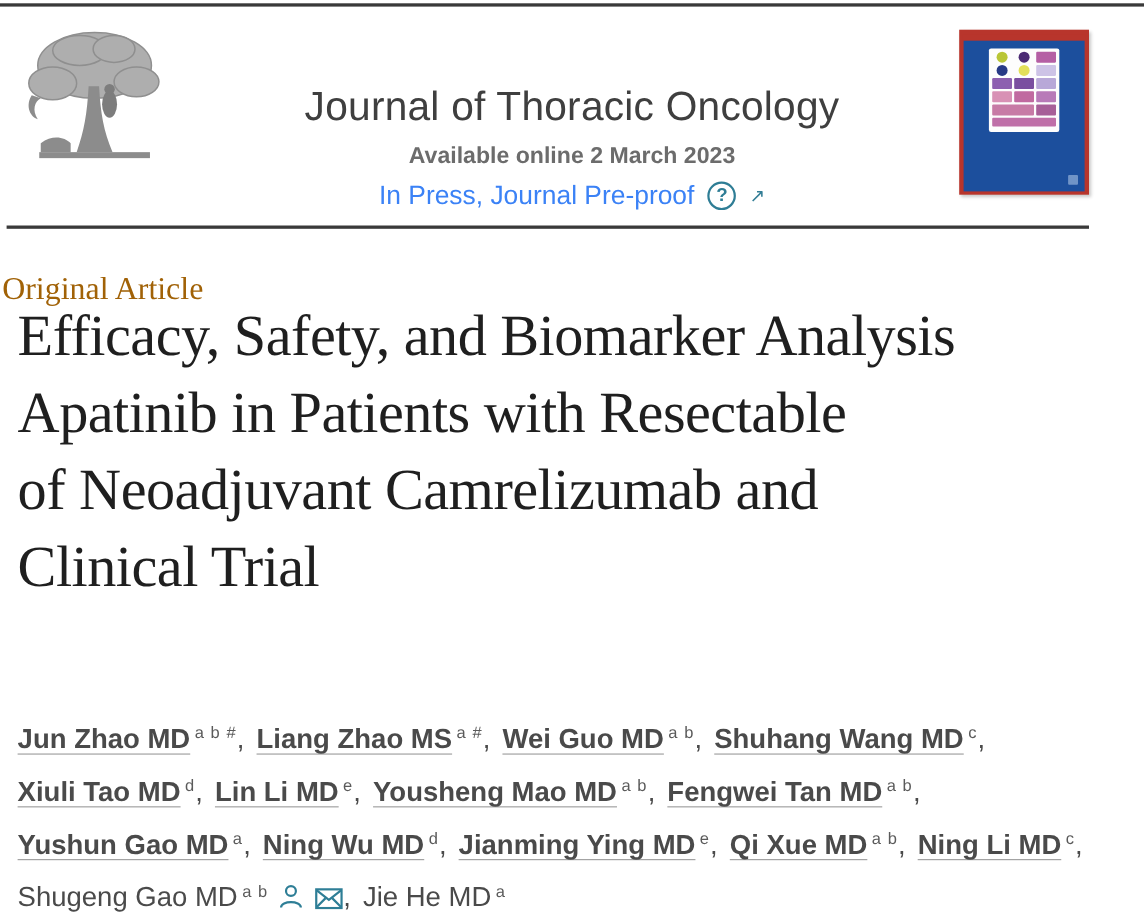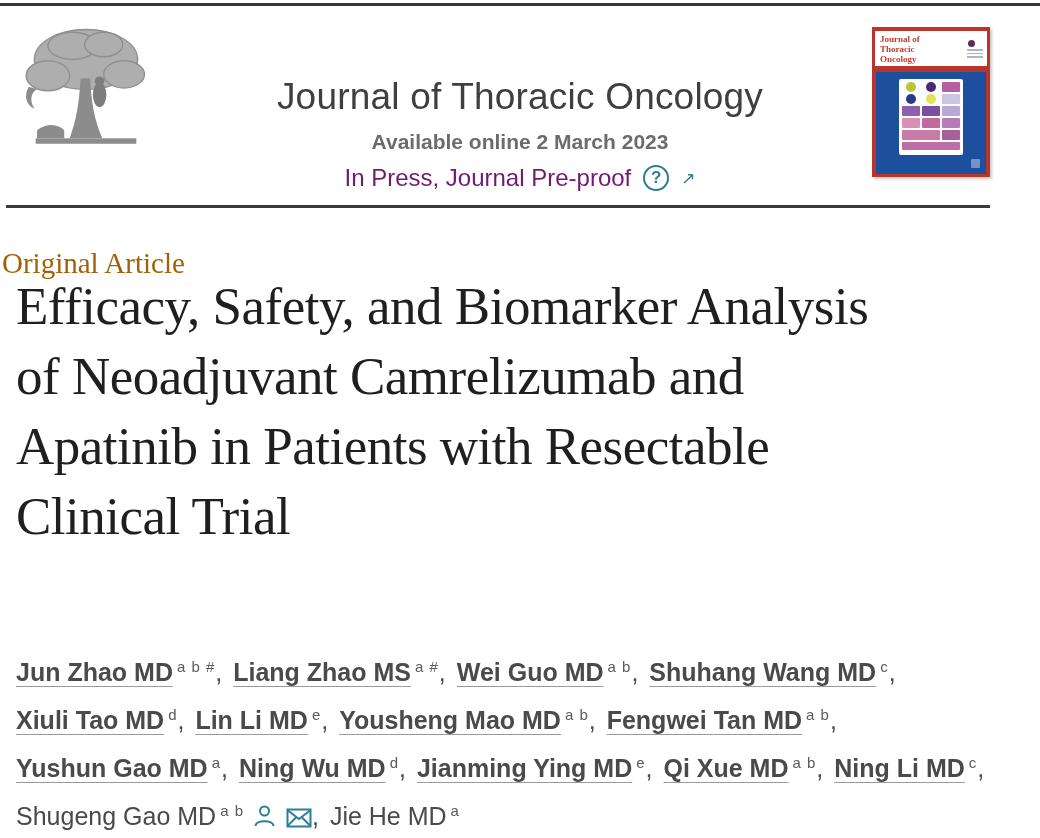--- a/index.html
+++ b/index.html
@@ -20,21 +20,21 @@
   }
   #journal-banner { position:absolute; left:210px; top:56px; width:620px; text-align:center;margin-top:20px; }
   #journal-title {
     font-size:37px; color:#3f3f3f; font-weight:400; letter-spacing:0.2px; cursor:pointer;
   }
   #availability { margin-top:12px; font-size:21px; font-weight:bold; color:#6c6c6c; }
   #status-row {
     margin-top:10px; display:flex; align-items:center; justify-content:center; gap:12px;
     font-size:24px;
   }
-  #status-text { color:#701a75; }
+  #status-text { color:#3b82f6; }
   #question-icon {
     width:26px; height:26px; border:2px solid #2e7d95; border-radius:50%;
     color:#2e7d95; font-size:17px; font-weight:bold; display:inline-flex;
     align-items:center; justify-content:center; cursor:pointer;
   }
   #help-link { color:#337e96; cursor:pointer; }
   #external-arrow { color:#337e96; font-size:17px; cursor:pointer; }
 
   
   #journal-cover {
@@ -115,33 +115,20 @@
     <div id="journal-title">Journal of Thoracic Oncology</div>
     <div id="availability">Available online 2 March 2023</div>
     <div id="status-row">
       <span id="status-text">In Press, Journal Pre-proof</span>
       <span id="question-icon">?</span>
       <span id="external-arrow">↗</span>
     </div>
   </div>
 
   <div id="journal-cover">
-    <div class="cover-band">
-      <div class="cover-title" id="cover-title">
-          <div>Journal of</div>
-          <div>Thoracic</div>
-          <div>Oncology</div>
-        </div>
-      <div class="cover-logo">
-        <span class="dot"></span>
-          <span class="ln"></span>
-          <span class="ln"></span>
-          <span class="ln"></span>
-      </div>
-    </div>
     <div class="cover-stripe"></div>
     <div class="cover-body">
       <div class="cover-panel">
         <span class="cp circ" style="background:#b9c636"></span>
         <span class="cp circ" style="background:#4b2a73"></span>
         <span class="cp" style="background:#b55fa4"></span>
         <span class="cp circ" style="background:#273a86"></span>
         <span class="cp circ" style="background:#e3e05a"></span>
         <span class="cp" style="background:#cdc3e6"></span>
         <span class="cp" style="background:#8d5fb0"></span>
@@ -156,22 +143,22 @@
       </div>
       <div class="cover-mark"></div>
     </div>
   </div>
 
   <div id="header-rule" class="rule"></div>
 
   <div id="article-type">Original Article</div>
   <div id="article-title">
       <div>Efficacy, Safety, and Biomarker Analysis</div>
+      <div>Apatinib in Patients with Resectable</div>
       <div>of Neoadjuvant Camrelizumab and</div>
-      <div>Apatinib in Patients with Resectable</div>
       <div>Clinical Trial</div>
     </div>
   <div id="author-list">
       <div class="author-line"><span class="author-name u">Jun Zhao MD</span><span class="author-sup">a b #</span><span class="author-comma">, </span><span class="author-name u">Liang Zhao MS</span><span class="author-sup">a #</span><span class="author-comma">, </span><span class="author-name u">Wei Guo MD</span><span class="author-sup">a b</span><span class="author-comma">, </span><span class="author-name u">Shuhang Wang MD</span><span class="author-sup">c</span><span class="author-comma">, </span></div>
       <div class="author-line"><span class="author-name u">Xiuli Tao MD</span><span class="author-sup">d</span><span class="author-comma">, </span><span class="author-name u">Lin Li MD</span><span class="author-sup">e</span><span class="author-comma">, </span><span class="author-name u">Yousheng Mao MD</span><span class="author-sup">a b</span><span class="author-comma">, </span><span class="author-name u">Fengwei Tan MD</span><span class="author-sup">a b</span><span class="author-comma">, </span></div>
       <div class="author-line"><span class="author-name u">Yushun Gao MD</span><span class="author-sup">a</span><span class="author-comma">, </span><span class="author-name u">Ning Wu MD</span><span class="author-sup">d</span><span class="author-comma">, </span><span class="author-name u">Jianming Ying MD</span><span class="author-sup">e</span><span class="author-comma">, </span><span class="author-name u">Qi Xue MD</span><span class="author-sup">a b</span><span class="author-comma">, </span><span class="author-name u">Ning Li MD</span><span class="author-sup">c</span><span class="author-comma">, </span></div>
       <div class="author-line"><span class="author-name">Shugeng Gao MD</span><span class="author-sup">a b</span><span class="author-icon"><svg width="23" height="24" viewBox="0 0 23 24">
             <g fill="none" stroke="#2e7e96" stroke-width="2">
               <circle cx="11.5" cy="7" r="4.5"></circle>
               <path d="M2.5,22 C2.5,15.5 20.5,15.5 20.5,22"></path>

